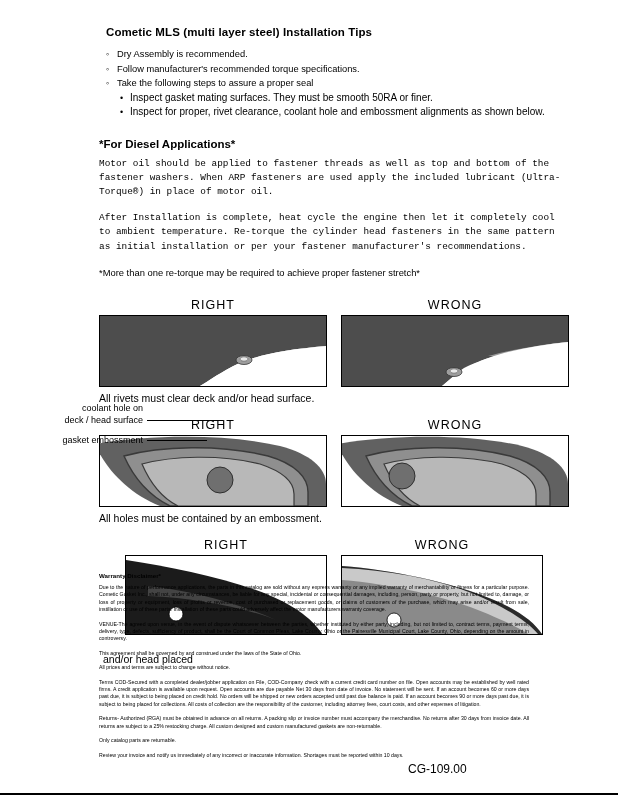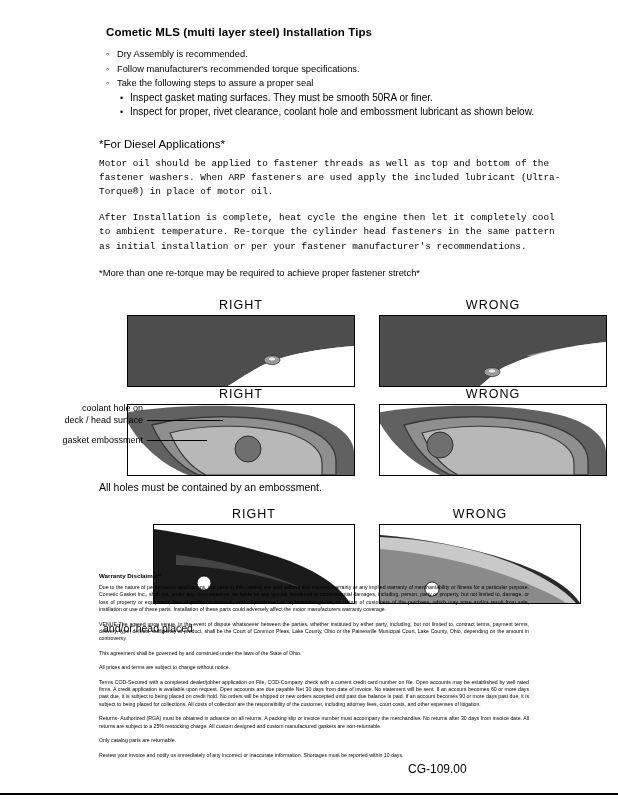--- a/index.html
+++ b/index.html
@@ -59,21 +59,21 @@
   }
   ul.sub > li::before {
     content: "\2022";
     position: absolute;
     left: 0;
     top: 0;
     font-size: 9px;
   }
   h2.section {
     font-size: 11.5px;
-    font-weight: normal;
+    font-weight: bold;
     margin: 18px 0 7px 55px;
   }
   p.para {
     font-size: 9.4px;
     line-height: 14.2px;
     margin: 0 0 12px 55px;
     max-width: 470px;
     font-family: Liberation Mono, monospace;
   }
   p.note {
@@ -84,22 +84,21 @@
 
   
   .figs {
     position: relative;
     margin-top: 18px;
     margin-left: 55px;
     width: 470px;
   }
   .figrow {
     display: flex;
-    gap: 24px;
-    margin-left: 28px;
+    gap: 14px;
   }
   .figcell {
     width: 228px;
   }
   .figlabel {
     text-align: center;
     font-size: 12.5px;
     letter-spacing: 1px;
     margin-bottom: 3px;
   }
@@ -179,21 +178,21 @@
 
   <h1 class="title">Cometic MLS (multi layer steel) Installation Tips</h1>
 
   <ul class="bullets">
     <li>Dry Assembly is recommended.</li>
     <li>Follow manufacturer's recommended torque specifications.</li>
     <li>Take the following steps to assure a proper seal</li>
   </ul>
   <ul class="sub" style="margin-left:62px;">
     <li>Inspect gasket mating surfaces.  They must be smooth 50RA or finer.</li>
-    <li>Inspect for proper, rivet clearance, coolant hole and embossment lubricant as shown below.</li>
+    <li>Inspect for proper, rivet clearance, coolant hole and embossment alignments as shown below.</li>
   </ul>
 
   <h2 class="section">*For Diesel Applications*</h2>
   <p class="para">Motor oil should be applied to fastener threads as well as top and bottom of the fastener washers. When ARP fasteners are used apply the included lubricant (Ultra-Torque®) in place of motor oil.</p>
   <p class="para">After Installation is complete, heat cycle the engine then let it completely cool to ambient temperature. Re-torque the cylinder head fasteners in the same pattern as initial installation or per your fastener manufacturer's recommendations.</p>
   <p class="note">*More than one re-torque may be required to achieve proper fastener stretch*</p>
 
   <div class="figs">
 
     <div class="figrow">
@@ -218,20 +217,21 @@
             <rect x="0" y="0" width="226" height="70" fill="#ffffff"></rect>
             <path d="M0,0 H226 V26 C190,30 150,38 122,52 C110,60 104,68 100,70 H0 Z" fill="#4d4d4d"></path>
             <path d="M226,26 C196,29 168,34 146,40 L226,40 Z" fill="#9a9a9a"></path>
             <path d="M100,70 C104,66 112,60 124,52 C152,36 190,30 226,26 V70 Z" fill="#ffffff"></path>
             <ellipse cx="112" cy="56" rx="8" ry="4.5" fill="#9e9e9e" stroke="#333" stroke-width="0.8"></ellipse>
             <ellipse cx="112" cy="55" rx="4" ry="2.2" fill="#e8e8e8" stroke="#555" stroke-width="0.6"></ellipse>
           </svg>
         </div>
       </div>
     </div>
+    <div class="caption">All rivets must clear deck and/or head surface.</div>
 
     <div class="figrow">
       <div class="figcell">
         <div class="figlabel">RIGHT</div>
         <div class="panel">
           <svg width="226" height="70" viewBox="0 0 226 70">
             <rect x="0" y="0" width="226" height="70" fill="#ffffff"></rect>
             <path d="M0,0 H226 V70 H0 Z" fill="#ffffff"></path>
             <path d="M-5,8 C40,0 120,-4 180,10 C210,18 226,32 226,48 L226,70 H60 C30,58 6,34 -5,8 Z" fill="#616161"></path>
             <path d="M24,20 C60,10 120,8 168,20 C196,28 208,42 208,56 L208,70 H70 C46,58 32,38 24,20 Z" fill="#8f8f8f" stroke="#3a3a3a" stroke-width="1.4"></path>

